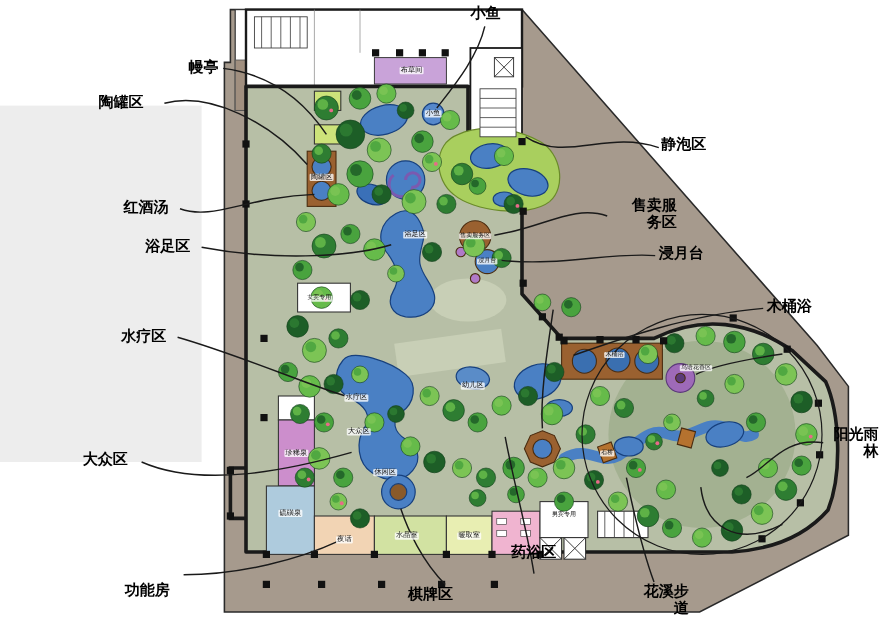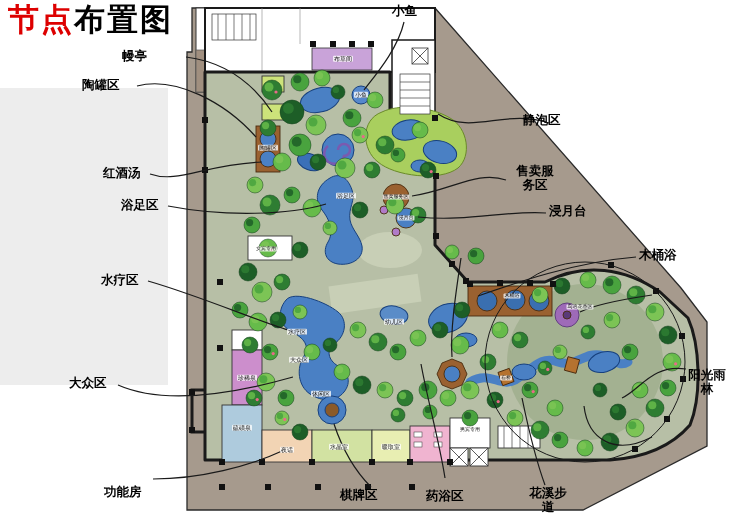--- a/index.html
+++ b/index.html
@@ -5,22 +5,22 @@
   html,body{margin:0;padding:0;background:#fff;}
   .stage{position:relative;width:736px;height:524px;background:#fff;overflow:hidden;
          font-family:"Liberation Sans",sans-serif;}
   .plan-svg{position:absolute;left:0;top:0;}
   .page-title{position:absolute;left:8px;top:4px;font-family:"DejaVu Serif",serif;
               font-weight:bold;font-size:31px;letter-spacing:2px;line-height:1;}
   .page-title .accent{color:#dd0000;}
   .page-title .rest{color:#000;}
   .callout{position:absolute;font-weight:bold;font-size:12.5px;color:#000;
            line-height:1.15;white-space:pre-line;}
-  .c-center{text-align:center;}
-  .c-right{}
+  .c-center{text-align:right;}
+  .c-right{text-align:right;}
   .mlabel{position:absolute;font-size:6px;color:#111;line-height:1.05;white-space:nowrap;
           background:rgba(255,255,255,.78);padding:0 1px;border-radius:1px;
           transform:translate(-50%,-50%);}
   .xs{font-size:5px;}
 </style>
 </head>
 <body>
 
 <div class="stage">
 
@@ -402,43 +402,40 @@
     <path d="M636,257 C575,262 515,283 478,296"></path>
     <path d="M652,295 C618,300 592,306 580,312"></path>
     <path d="M686,369 C652,364 640,390 622,398"></path>
     <path d="M652,437 C615,456 588,440 584,406"></path>
     <path d="M545,485 C534,455 527,422 522,398"></path>
     <path d="M371,487 C352,468 340,442 334,424"></path>
     <path d="M445,478 C439,440 428,402 421,364"></path>
   </g>
 </svg>
 
-<div class="page-title">
-  <span class="accent">节点</span><span class="rest">布置图</span>
-</div>
 
 <div class="callout c-right" style="left:122px;top:49px;width:60px">幔亭</div>
 <div class="callout" style="left:82px;top:78px">陶罐区</div>
 <div class="callout" style="left:103px;top:166px">红酒汤</div>
 <div class="callout" style="left:121px;top:198px">浴足区</div>
 <div class="callout" style="left:101px;top:273px">水疗区</div>
 <div class="callout" style="left:69px;top:376px">大众区</div>
 <div class="callout" style="left:104px;top:485px">功能房</div>
 <div class="callout" style="left:392px;top:4px">小鱼</div>
-<div class="callout" style="left:523px;top:113px">静泡区</div>
+<div class="callout" style="left:551px;top:113px">静泡区</div>
 <div class="callout c-center" style="left:506px;top:164px;width:58px">售卖服
 务区</div>
 <div class="callout" style="left:549px;top:204px">浸月台</div>
 <div class="callout" style="left:639px;top:248px">木桶浴</div>
-<div class="callout c-center" style="left:682px;top:368px;width:50px">阳光雨
+<div class="callout c-center" style="left:682px;top:355px;width:50px">阳光雨
 林</div>
 <div class="callout c-center" style="left:522px;top:486px;width:52px">花溪步
 道</div>
 <div class="callout" style="left:340px;top:488px">棋牌区</div>
-<div class="callout" style="left:426px;top:489px">药浴区</div>
+<div class="callout" style="left:426px;top:453px">药浴区</div>
 
 <div class="mlabel" style="left:343px;top:59px">布草间</div>
 <div class="mlabel" style="left:361px;top:95px">小鱼</div>
 <div class="mlabel" style="left:268px;top:148px">陶罐区</div>
 <div class="mlabel xs" style="left:396px;top:197px">售卖服务区</div>
 <div class="mlabel xs" style="left:406px;top:218px">浸月台</div>
 <div class="mlabel" style="left:297px;top:332px">水疗区</div>
 <div class="mlabel" style="left:299px;top:360px">大众区</div>
 <div class="mlabel" style="left:321px;top:394px">休闲区</div>
 <div class="mlabel" style="left:394px;top:322px">幼儿区</div>

